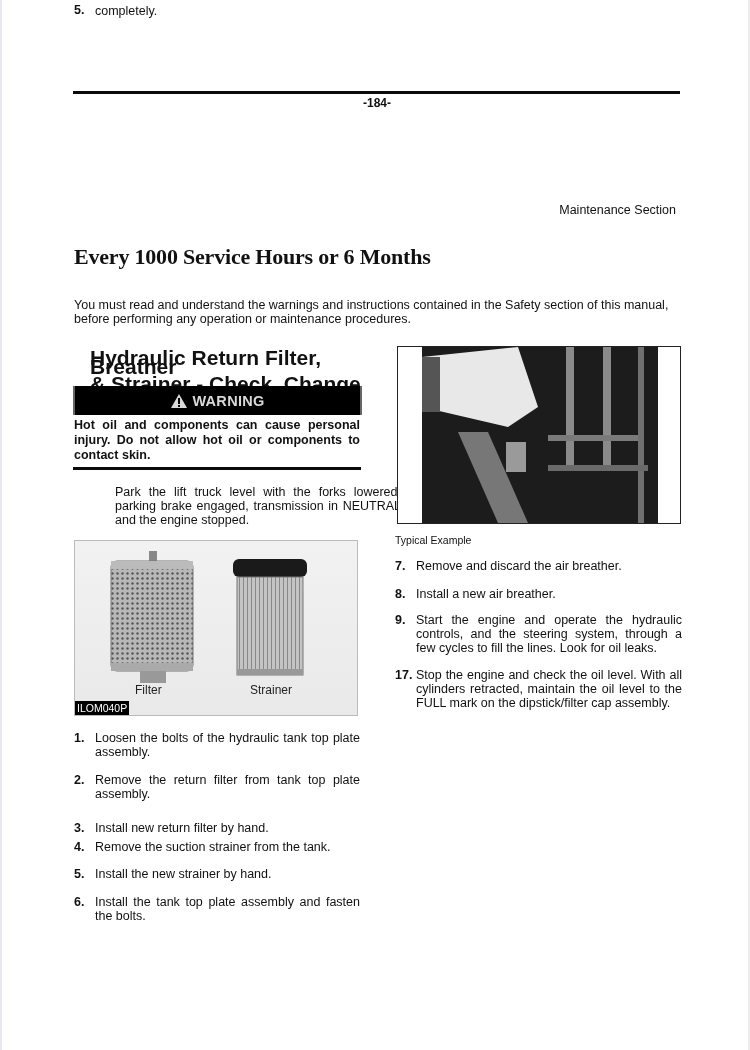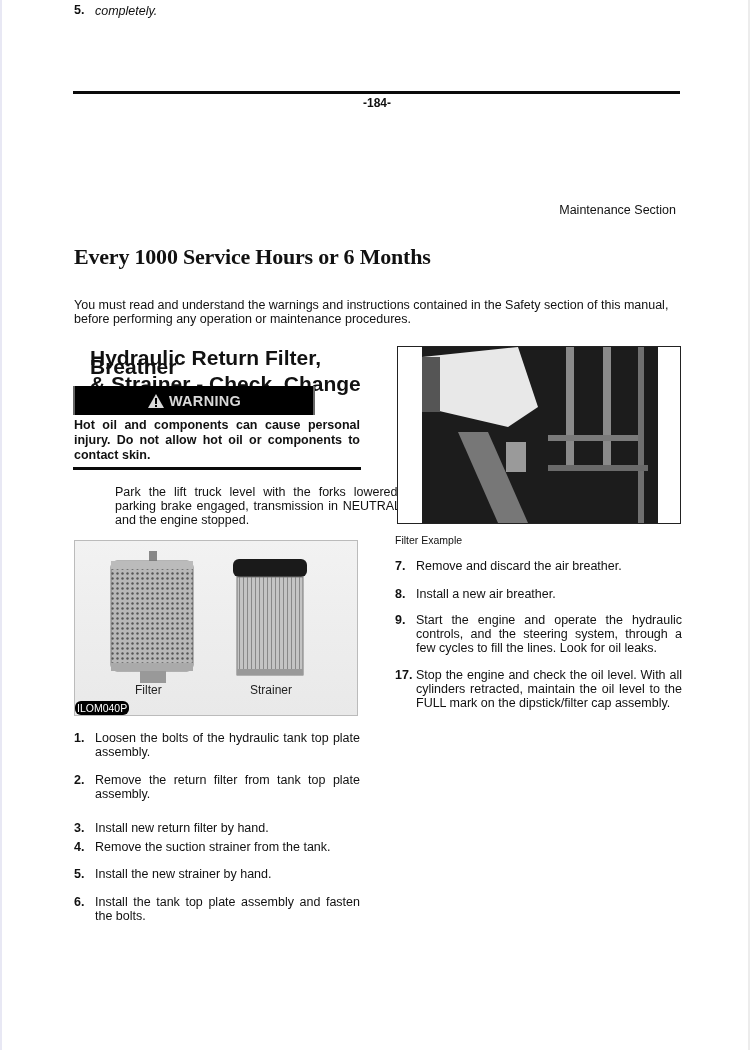--- a/index.html
+++ b/index.html
@@ -8,41 +8,41 @@
     font-family: "Liberation Sans", sans-serif; color: #111;
     border-left: 2px solid #e8e8f4; border-right: 2px solid #ececec;
     box-sizing: border-box;
   }
   .abs { position: absolute; }
   .step { position: absolute; font-size: 12.5px; line-height: 14px; }
   .step .num { position: absolute; left: 0; top: 0; font-weight: bold; }
   .step .txt { position: absolute; left: 21px; top: 0; text-align: justify; }
   .prev-step { left: 72px; top: 3px; width: 286px; }
   .prev-step .txt { width: 265px; line-height: 11px; }
-  .prev-step .txt .l3 { display: block; margin-top: 3px; font-style: italic; }
+  .prev-step .txt .l3 { display: block; margin-top: 3px; }
   .rule-top { left: 71px; top: 91px; width: 607px; height: 3px; background: #0a0a0a; }
   .page-num { left: 0; width: 750px; top: 96px; text-align: center; font-size: 12px; font-weight: bold; }
   .section-label { right: 72px; top: 203px; font-size: 12.5px; }
   .main-title { left: 72px; top: 244px; font-size: 22px; font-weight: bold; letter-spacing: -0.2px; font-family: Liberation Serif, serif; }
   .intro { left: 72px; top: 298px; width: 610px; font-size: 12.5px; line-height: 14px; }
   .sub-title { left: 88px; top: 353px; width: 290px; font-size: 21px; font-weight: bold; line-height: 9px; }
   .sub-title span { display: block; }
   .sub-title .l2 { margin-top: 8px; }
   .warning-bar {
-    left: 71px; top: 386px; width: 242px; height: 29px; background: #000;
+    left: 71px; top: 386px; width: 289px; height: 29px; background: #000;
     display: flex; align-items: center; justify-content: center; gap: 4px;
     border-left: 2px solid #666; border-right: 2px solid #666; box-sizing: border-box;
   }
   .warning-bar .icon { width: 18px; height: 16px; }
   .warning-bar .label { color: #d9d9d9; font-size: 14.5px; font-weight: bold; letter-spacing: 0.3px; }
   .warning-text { left: 72px; top: 418px; width: 286px; font-size: 12.5px; font-weight: bold; line-height: 15px; text-align: justify; }
   .rule-warn { left: 71px; top: 467px; width: 288px; height: 3px; background: #0a0a0a; }
   .park-text { left: 72px; top: 485px; width: 286px; font-size: 12.5px; line-height: 14px; text-align: justify; margin-left: 41px; }
   .fig1 { left: 72px; top: 540px; width: 282px; height: 174px; background: linear-gradient(180deg,#f2f2f2,#e9e9e9); border: 1px solid #bbb; }
-  .fig1 .tag { position: absolute; left: 0; bottom: 0; background: #000; color: #fff; font-size: 10.5px; padding: 1px 2px; border-radius: 6px; }
+  .fig1 .tag { position: absolute; left: 0; bottom: 0; background: #000; color: #fff; font-size: 10.5px; padding: 1px 2px; }
   .fig1 .cap { position: absolute; font-size: 12px; color: #222; bottom: 18px; }
   .fig2 { left: 395px; top: 346px; width: 284px; height: 178px; background: #fff; border: 1px solid #222; box-sizing: border-box; }
   .fig2-caption { left: 393px; top: 534px; font-size: 10.5px; }
   .right-steps { left: 393px; }
 </style>
 </head>
 <body>
 
 <div class="step prev-step">
   <span class="num">5.</span>
@@ -111,21 +111,21 @@
     <rect x="24" y="10" width="18" height="55" fill="#555"></rect>
     <path d="M60 85 L90 85 L130 176 L100 176 Z" fill="#777"></path>
     <rect x="108" y="95" width="20" height="30" fill="#9a9a9a"></rect>
     <rect x="168" y="0" width="8" height="120" fill="#8a8a8a"></rect>
     <rect x="205" y="0" width="8" height="120" fill="#8a8a8a"></rect>
     <rect x="240" y="0" width="6" height="176" fill="#707070"></rect>
     <rect x="150" y="88" width="90" height="6" fill="#7a7a7a"></rect>
     <rect x="150" y="118" width="100" height="6" fill="#6a6a6a"></rect>
   </svg>
 </div>
-<div class="abs fig2-caption">Filter Example</div>
+<div class="abs fig2-caption">Typical Example</div>
 
 <div class="step" style="left:72px;top:731px;width:286px">
   <span class="num">1.</span>
   <span class="txt" style="width:265px">Loosen the bolts of the hydraulic tank top plate assembly.</span>
 </div>
 <div class="step" style="left:72px;top:773px;width:286px">
   <span class="num">2.</span>
   <span class="txt" style="width:265px">Remove the return filter from tank top plate assembly.</span>
 </div>
 <div class="step" style="left:72px;top:821px;width:286px">

